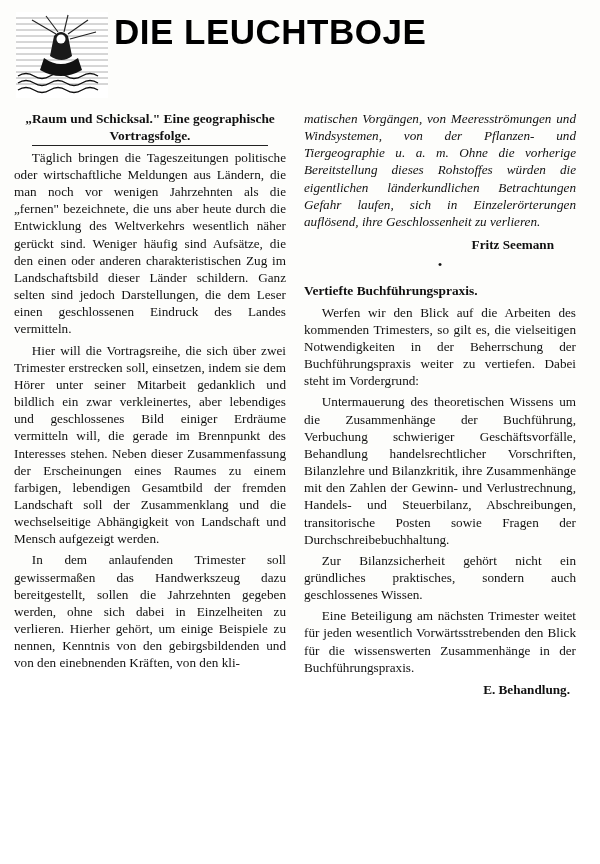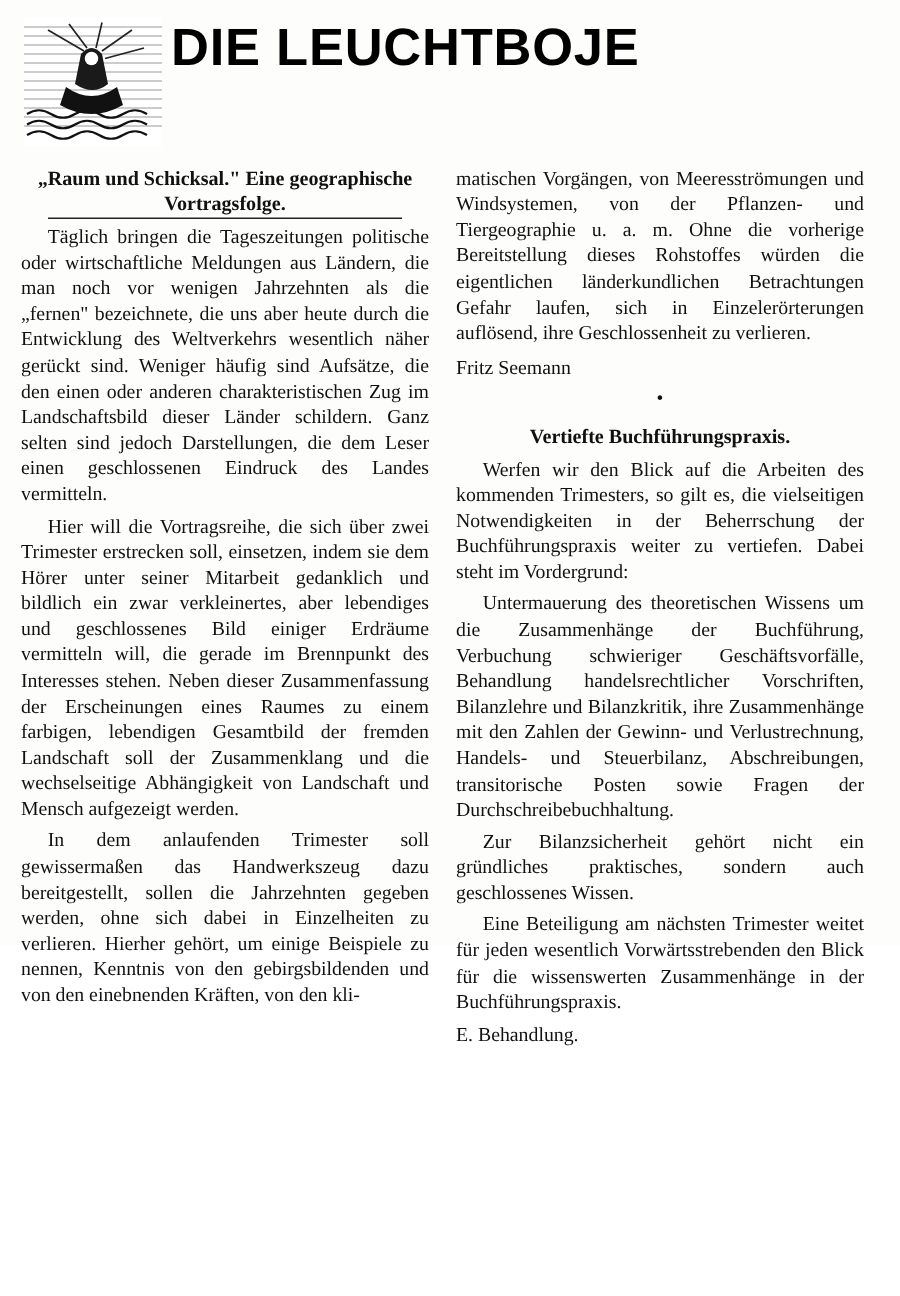--- a/index.html
+++ b/index.html
@@ -91,41 +91,41 @@
   .headline.underlined::after {
     content: "";
     position: absolute;
     left: 18px;
     right: 18px;
     bottom: -1px;
     height: 1px;
     background: #222;
   }
   .subhead {
-    text-align: center;
     font-weight: bold;
     font-size: 13.4px;
     line-height: 1.30;
     margin: 10px 0 4px 0;
   }
 
   p.body {
     margin: 0;
     text-indent: 1.35em;
   }
   p.body + p.body {
     margin-top: 4px;
   }
   p.body.noindent {
     text-indent: 0;
+    font-style: italic;
   }
 
   .byline {
-    text-align: left;
-    font-weight: normal;
+    text-align: right;
+    font-weight: bold;
     margin: 6px 0 0 0;
     padding-right: 22px;
   }
   .byline.last {
     padding-right: 6px;
     margin-top: 5px;
   }
 
   .bullet-sep {
     text-align: center;

